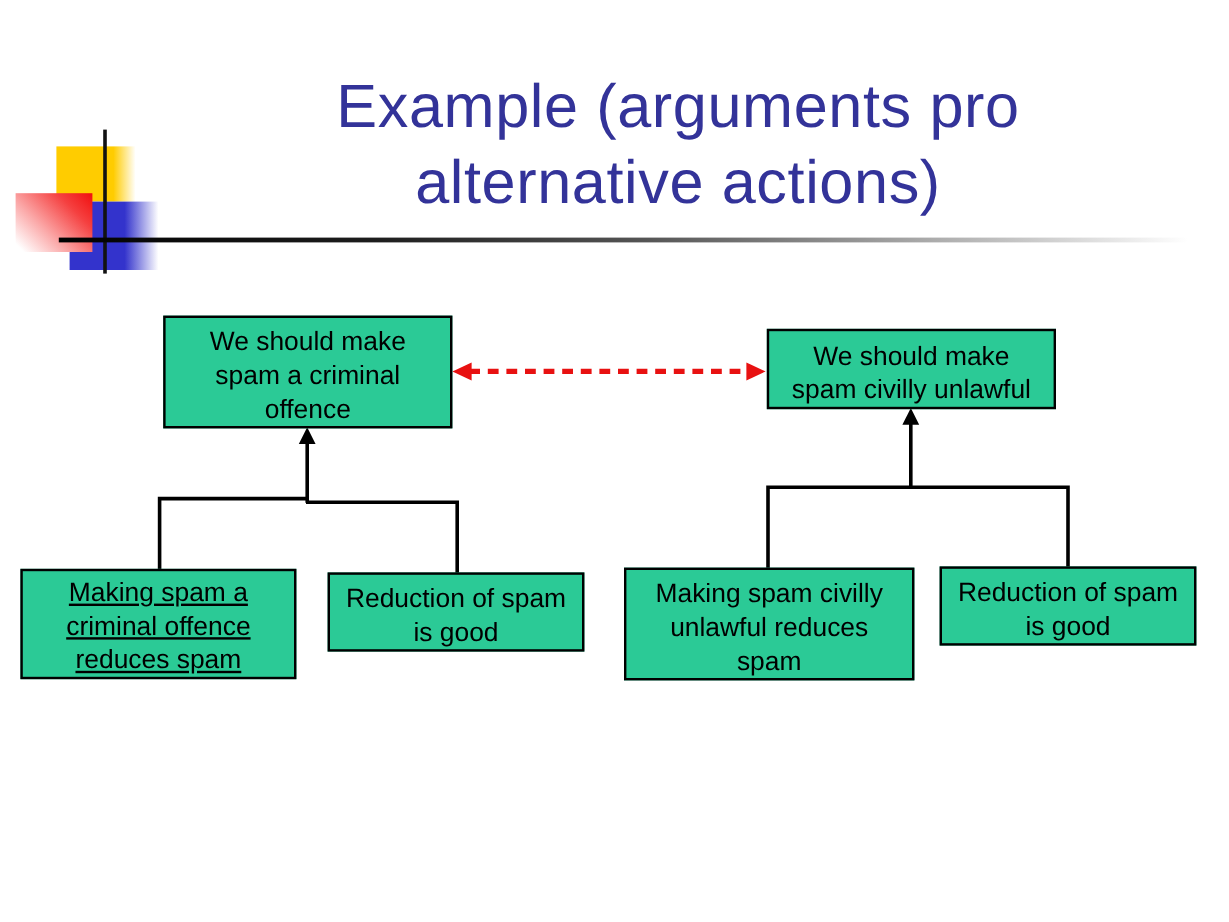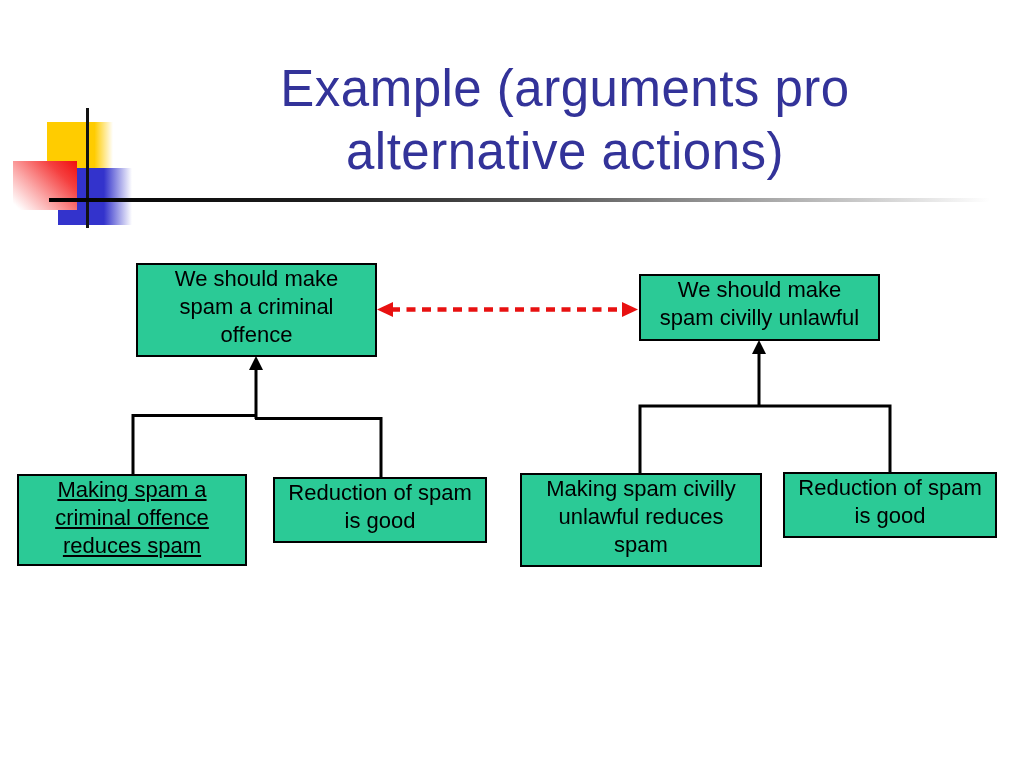--- a/index.html
+++ b/index.html
@@ -51,21 +51,21 @@
   }
   .divider{
     left:49px;top:198px;width:941px;height:4px;
     background:linear-gradient(to right,#000 0%,#1d1d1d 28%,#555 52%,#999 72%,#c9c9c9 86%,rgba(255,255,255,0) 100%);
   }
   
   .node{
     position:absolute;box-sizing:border-box;
     background:var(--node-fill);
     border:2px solid var(--node-border);
-    display:flex;align-items:flex-start;justify-content:center;
+    display:flex;align-items:flex-end;justify-content:center;
     text-align:center;
     font-size:22px;line-height:28px;color:var(--node-text-color);
   }
   .node-text{white-space:pre-line;}
   #n0{left:136px;top:263px;width:241px;height:94px;}
   #n1{left:639px;top:274px;width:241px;height:67px;}
   #n2{left:17px; top:474px;width:230px;height:92px;text-decoration:underline;}
   #n3{left:273px;top:477px;width:214px;height:66px;}
   #n4{left:520px;top:473px;width:242px;height:94px;}
   #n5{left:783px;top:472px;width:214px;height:66px;}

